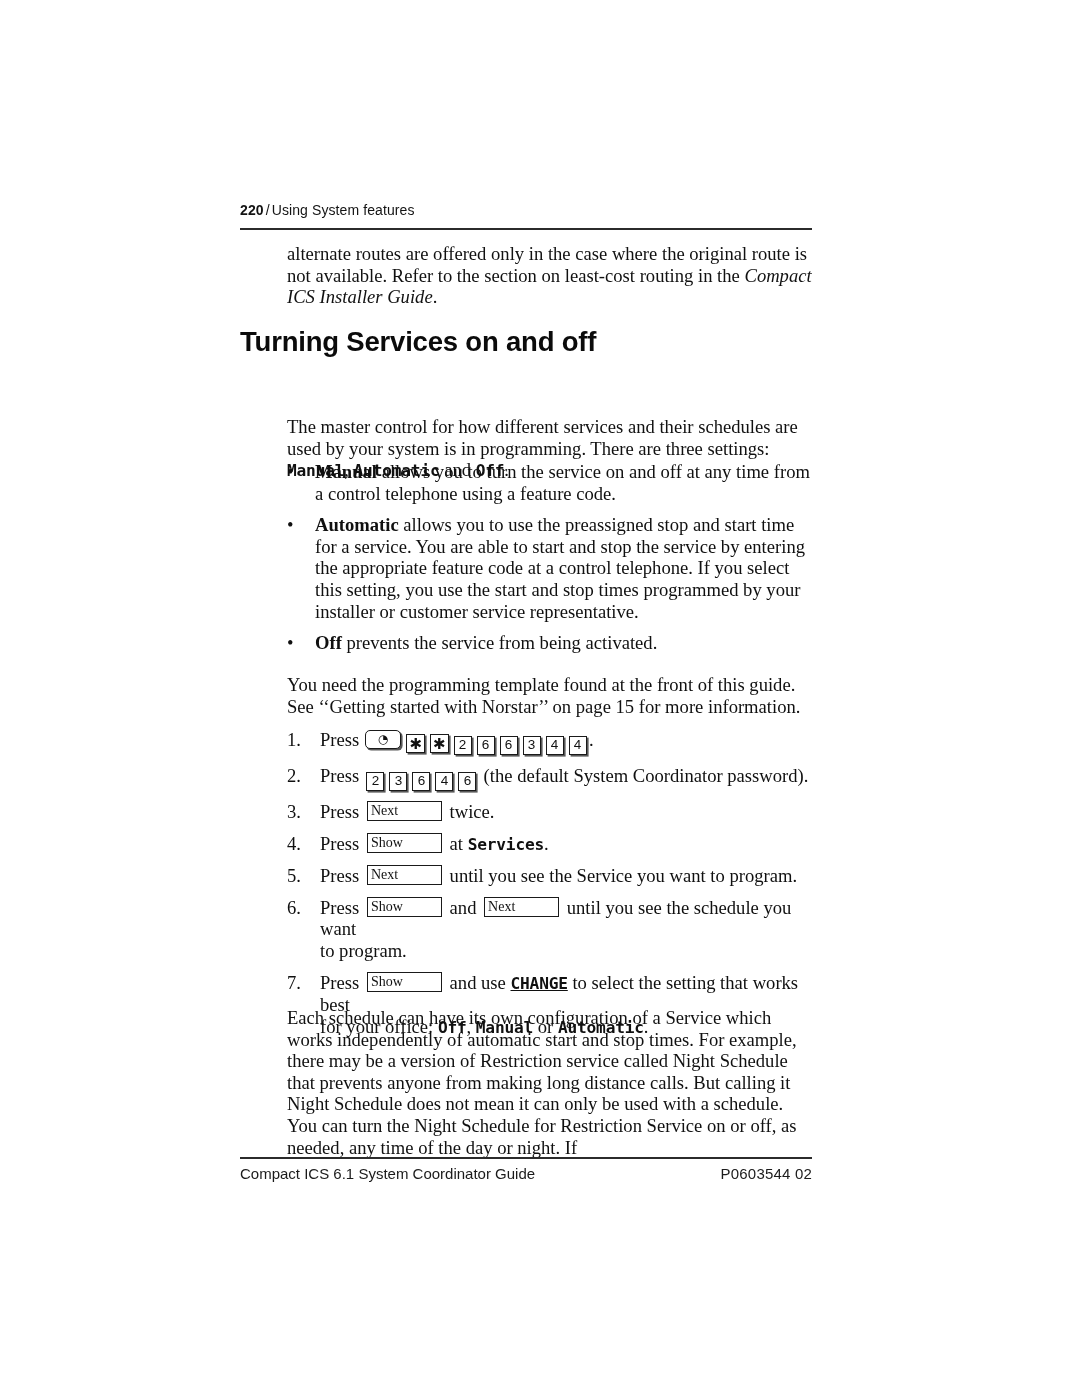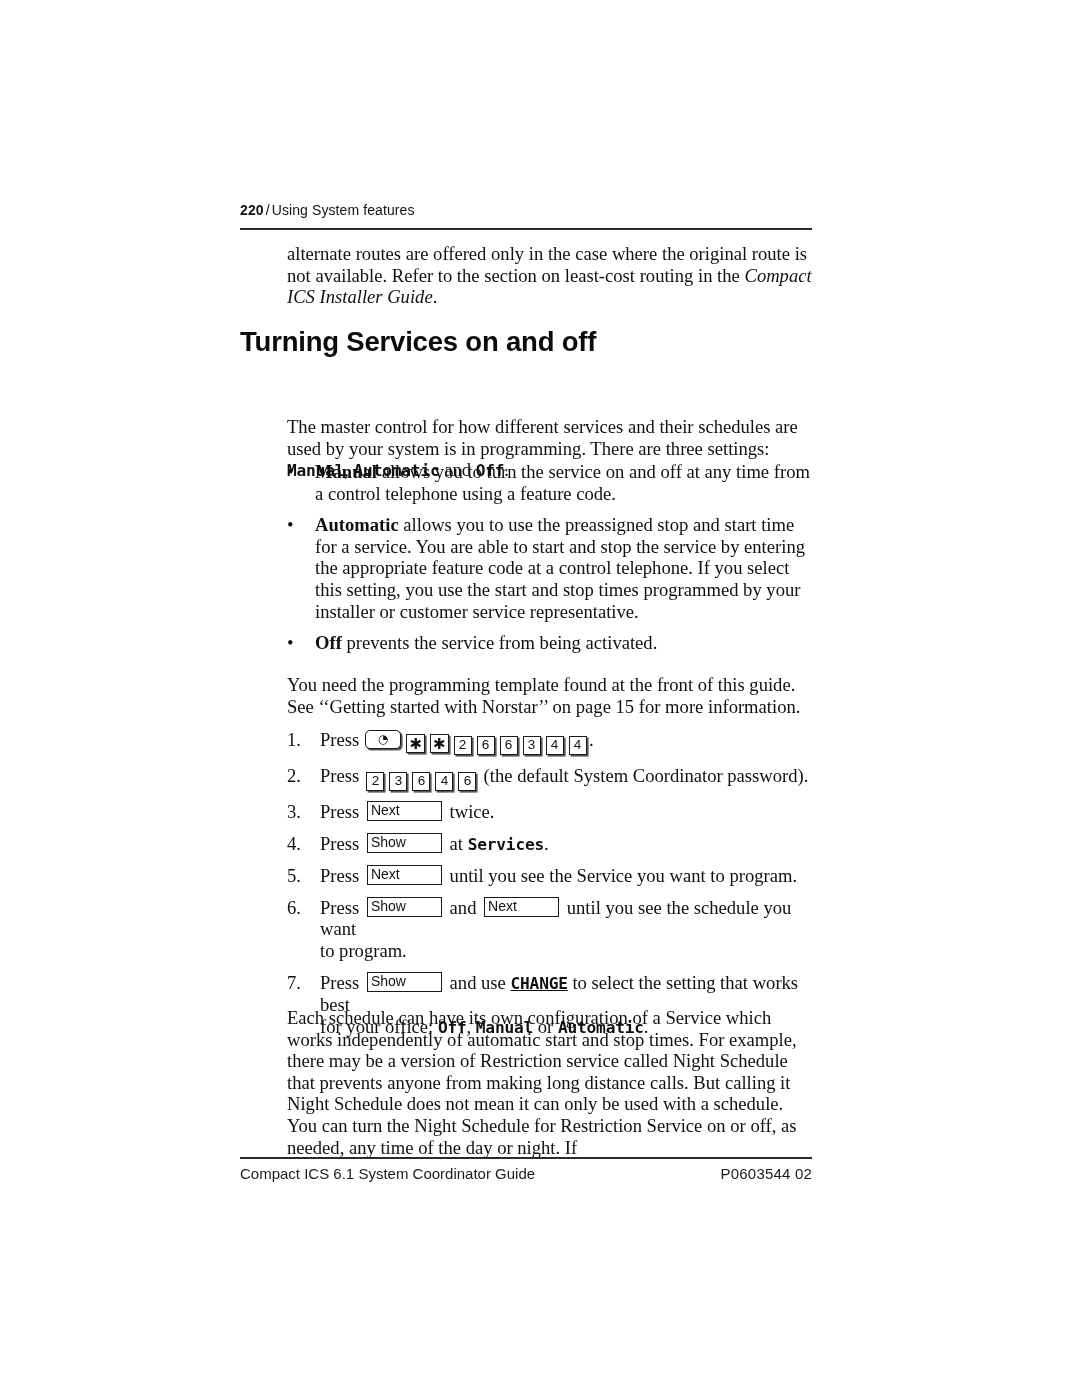--- a/index.html
+++ b/index.html
@@ -203,21 +203,21 @@
   
   .dispkey {
     display: inline-block;
     box-sizing: border-box;
     width: 75px;
     height: 20px;
     margin: 0 3px;
     padding: 0 2px 0 3px;
     border: 1.3px solid #1a1a1a;
     background: #ffffff;
-    font-family: Liberation Sans, sans-serif;
+    font-family: Liberation Serif, serif;
     font-size: 14px;
     line-height: 17px;
     text-align: left;
     color: #111;
     vertical-align: -3px;
     overflow: hidden;
     white-space: nowrap;
   }
 
   

